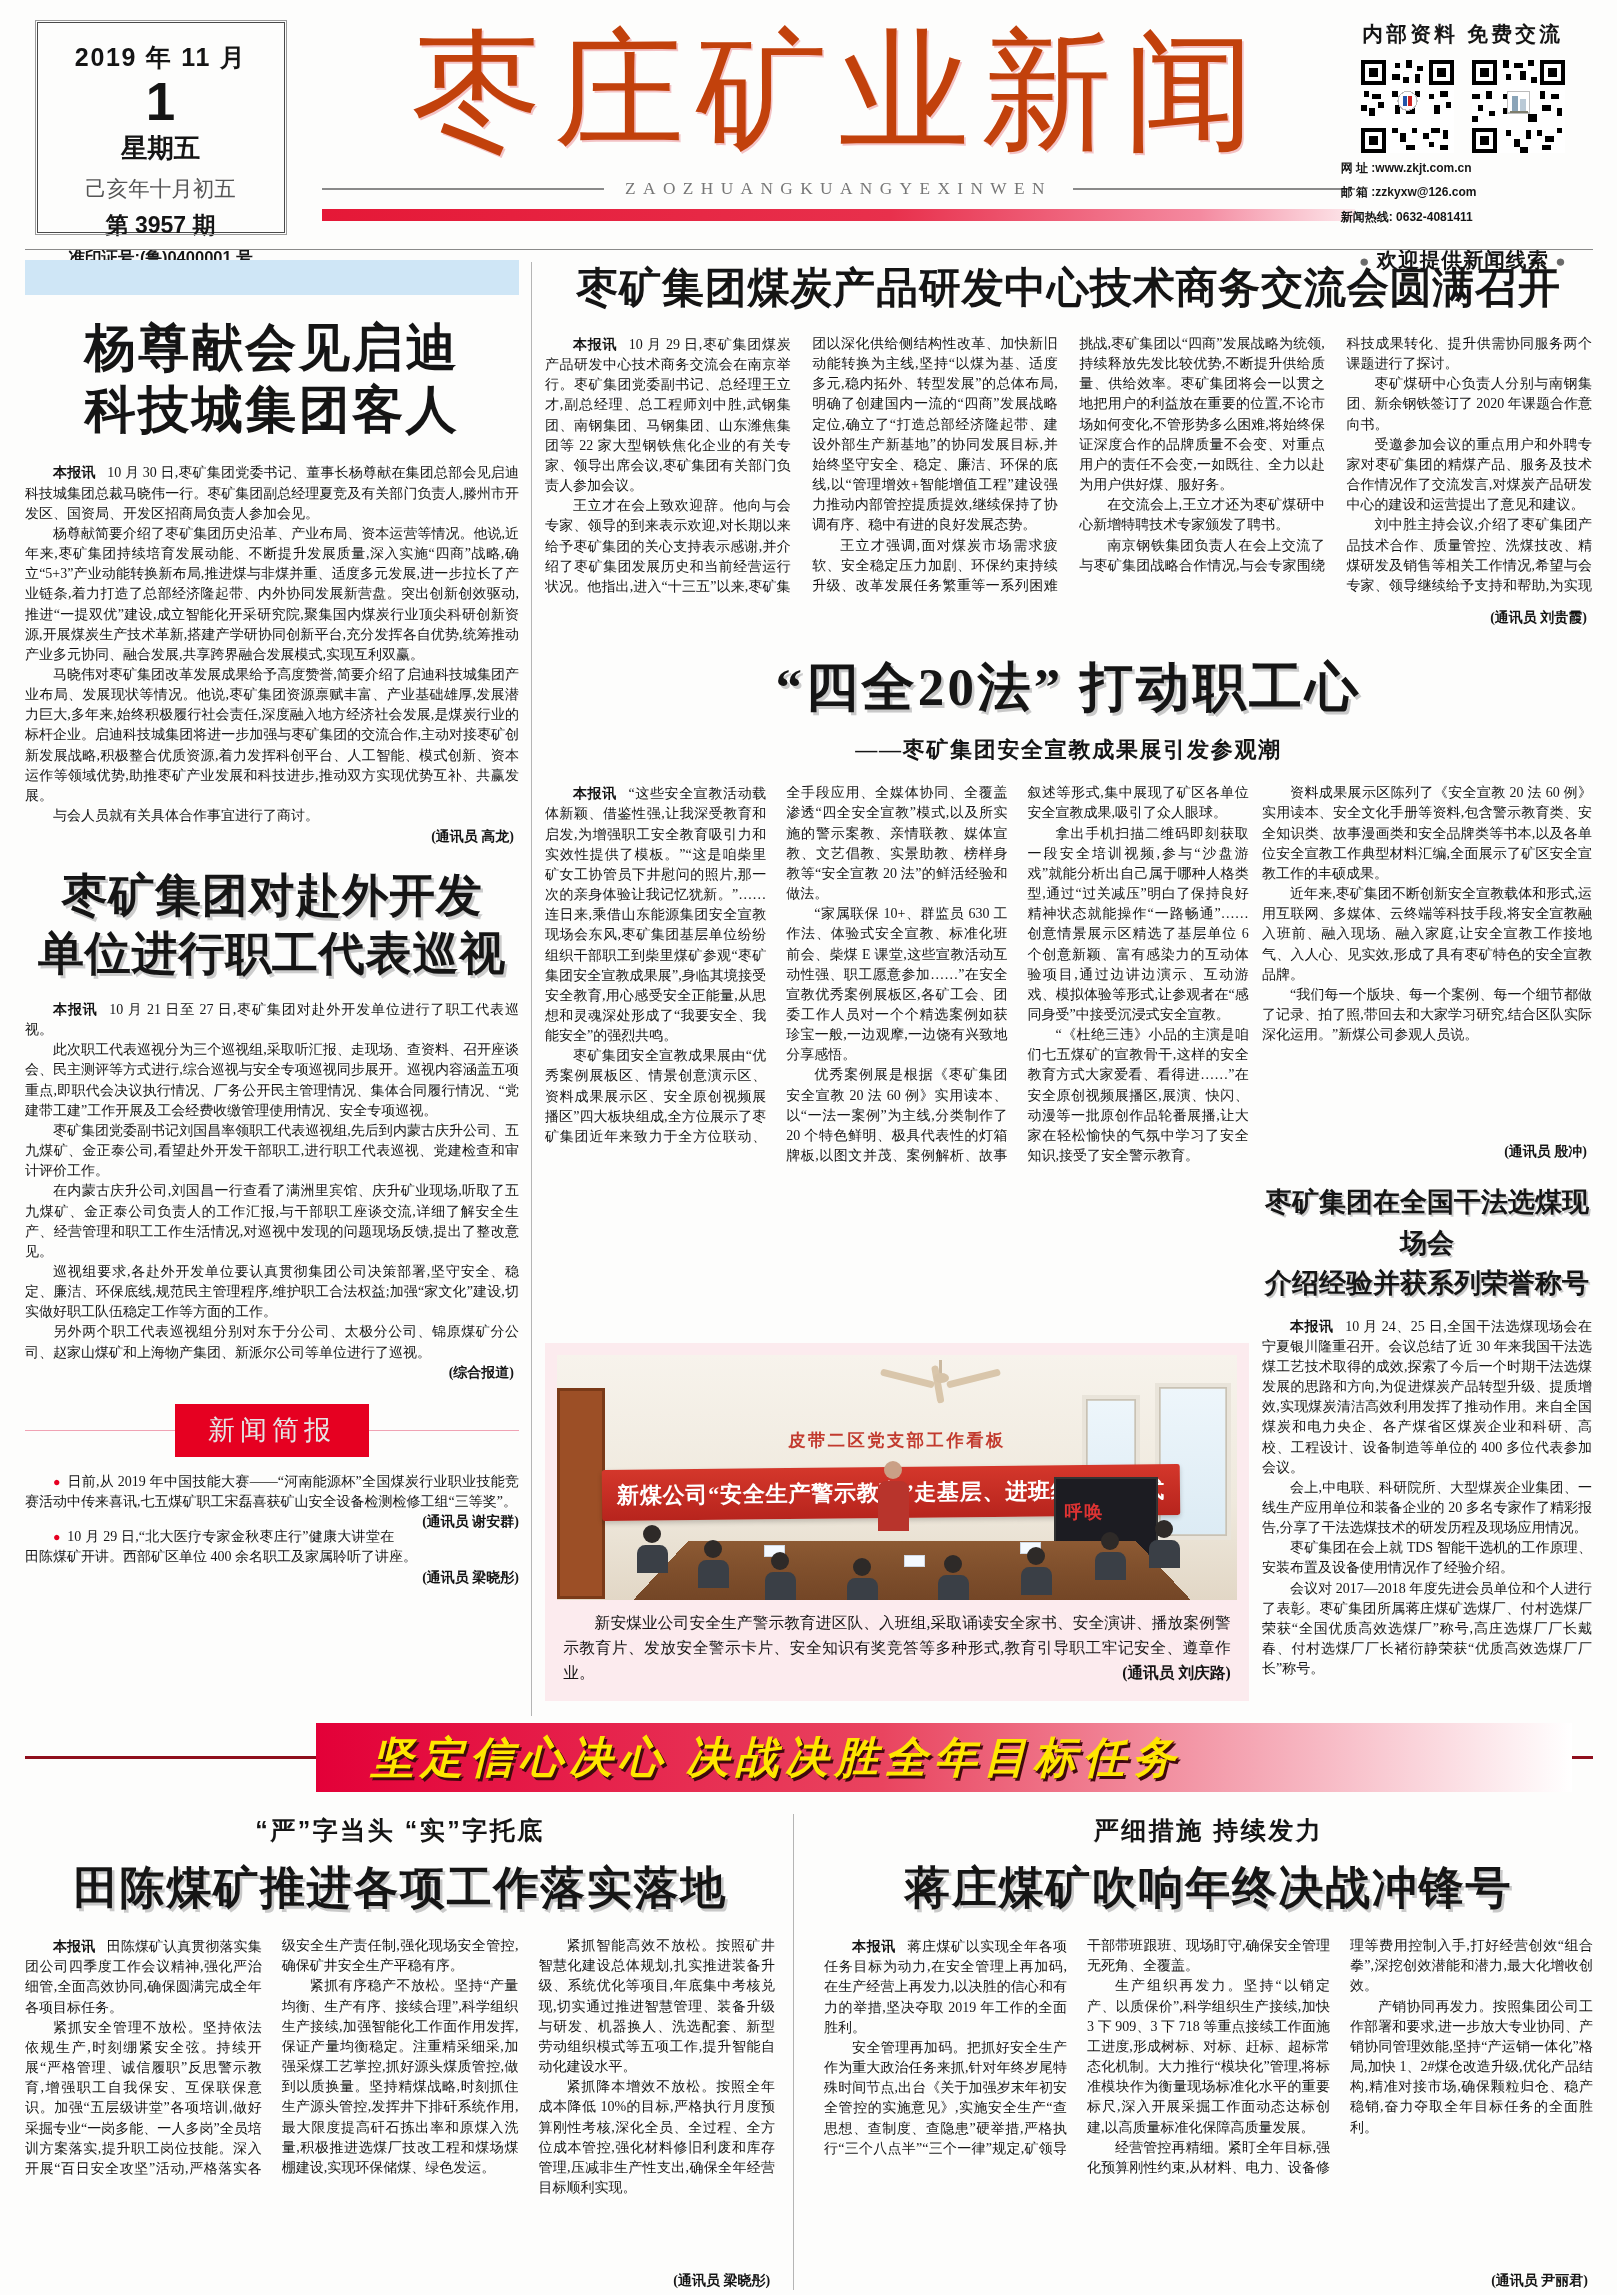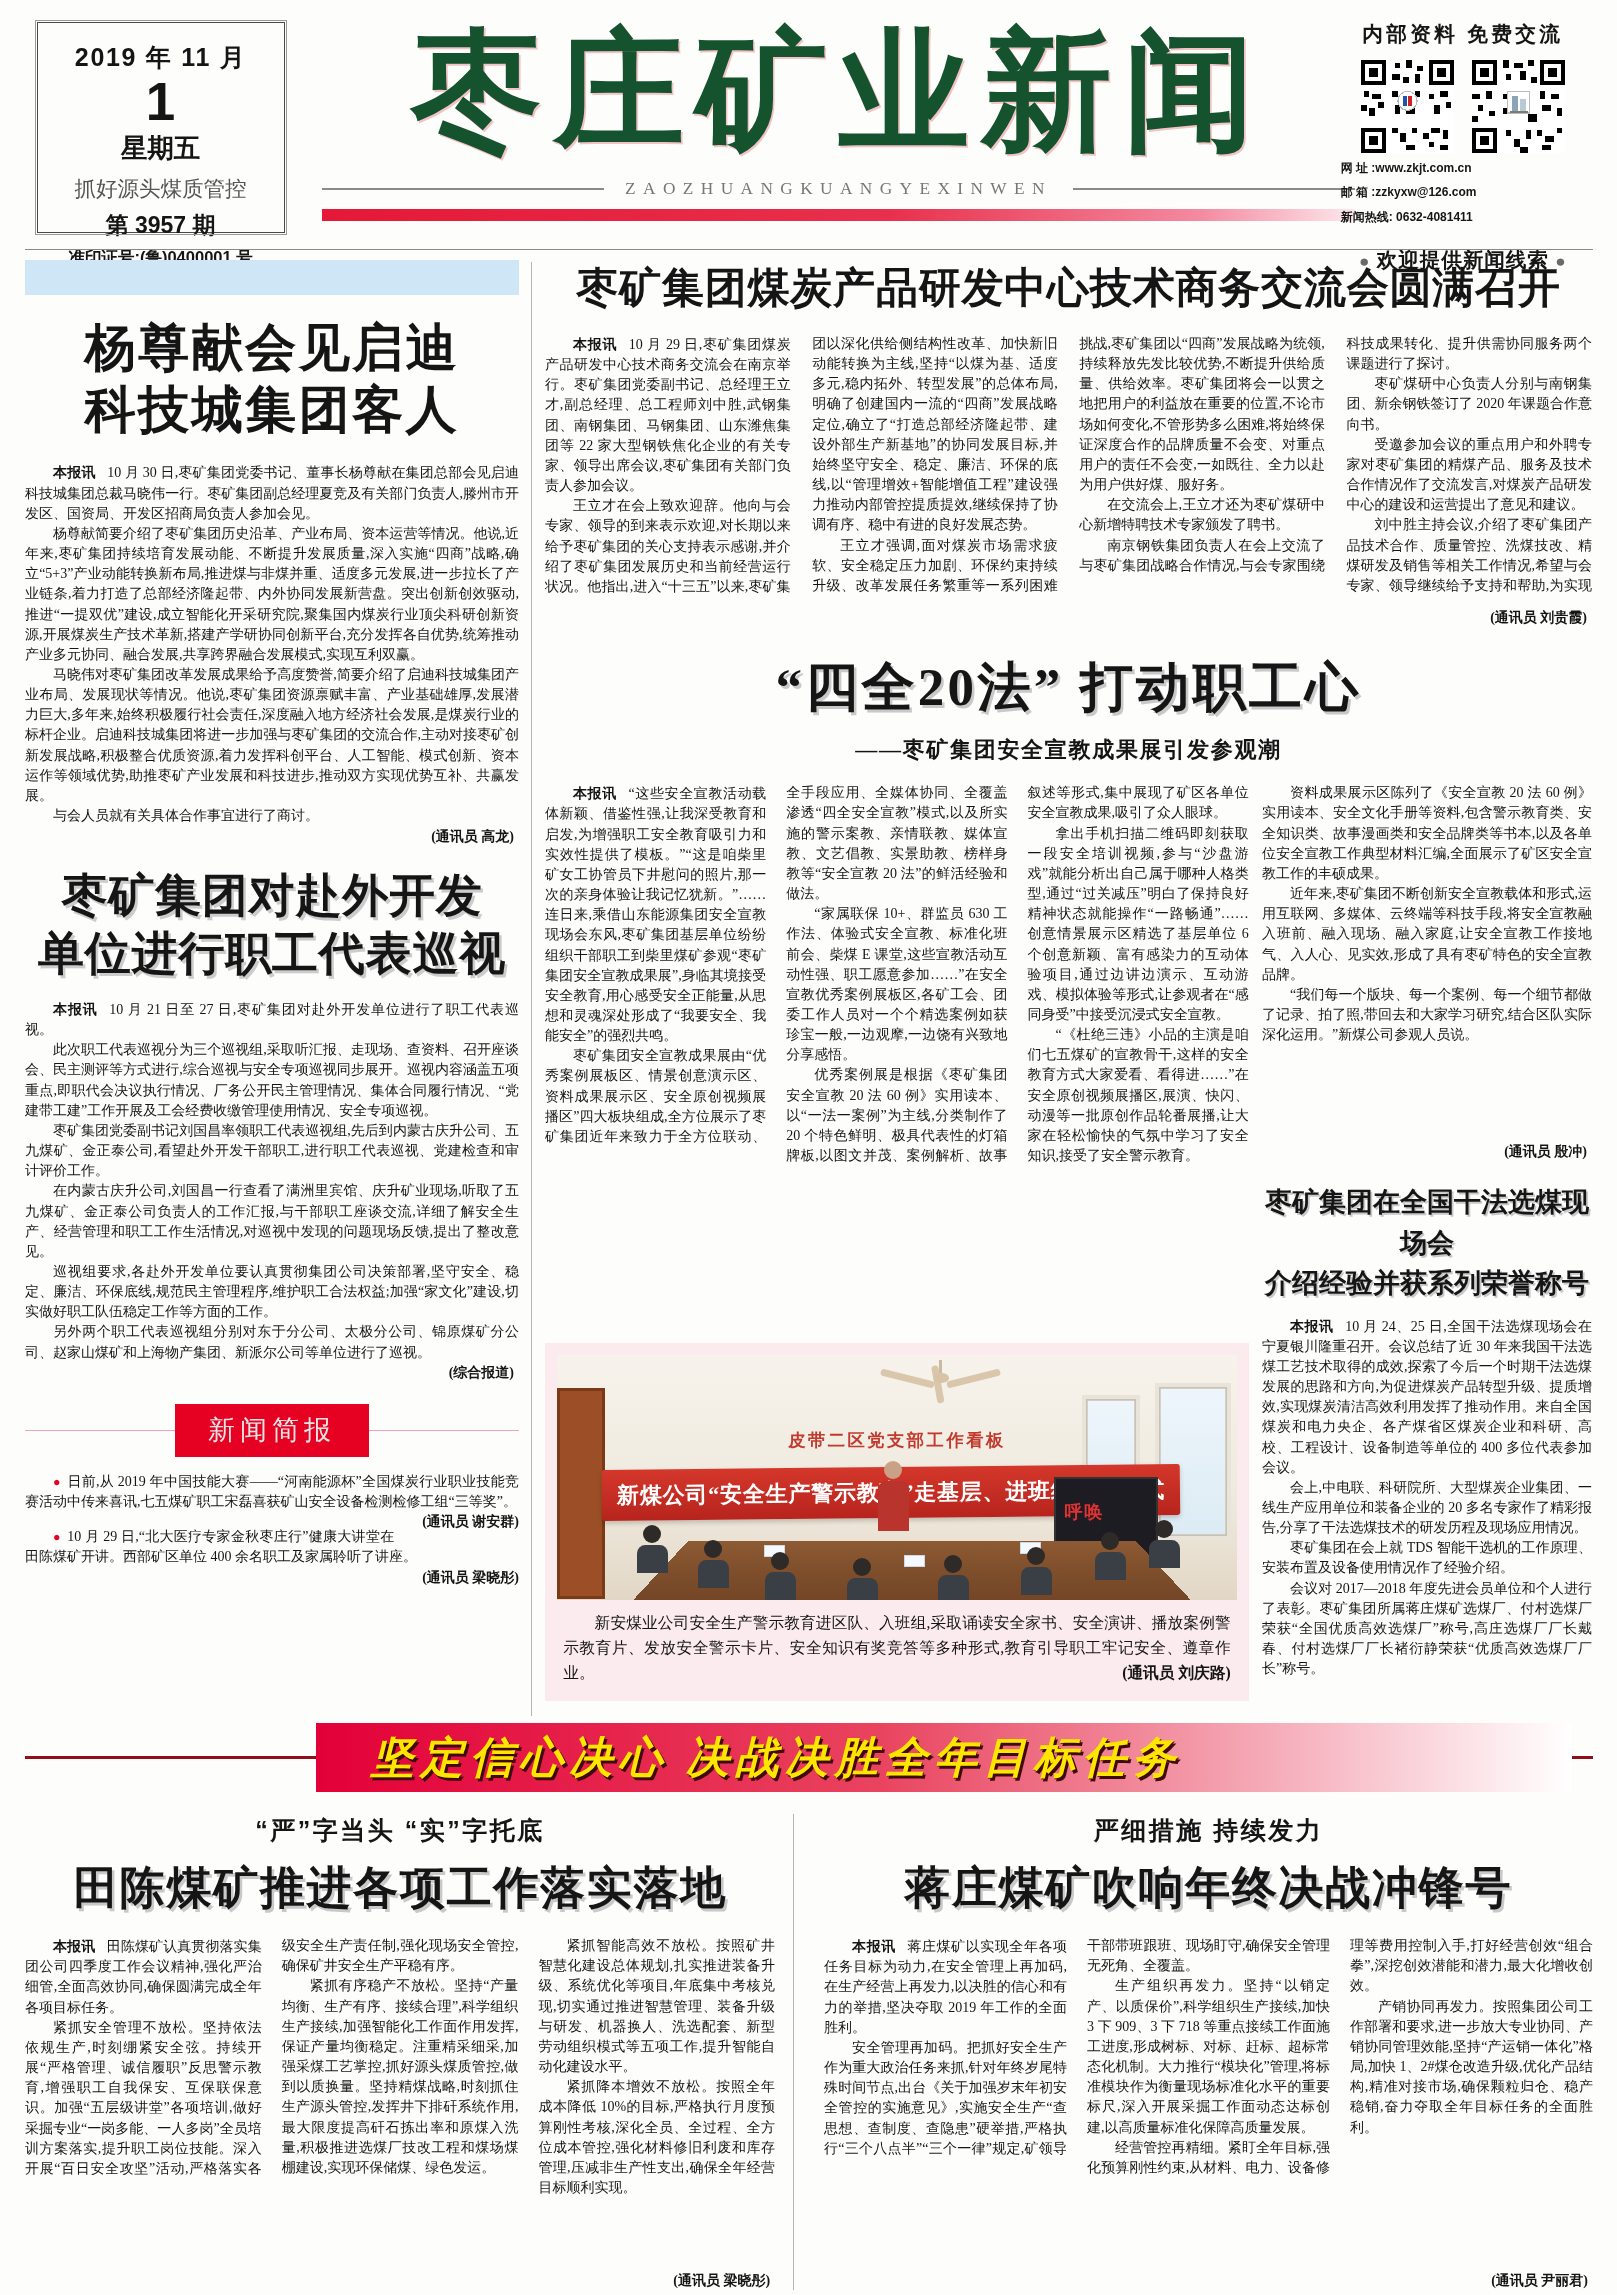--- a/index.html
+++ b/index.html
@@ -19,21 +19,21 @@
   }
   .date-ym { font-size: 25px; font-weight: 600; letter-spacing: 1.7px; }
   .date-day { font-size: 53px; font-weight: 700; line-height: 1.05; }
   .date-week { font-size: 26.4px; font-weight: 600; margin-top: 1.7px; }
   .date-lunar { font-size: 21.5px; color: #555; margin-top: 8.3px; font-family:"Liberation Serif",serif; }
   .date-issue { font-size: 23px; font-weight: 700; margin-top: 6.6px; }
   .date-license { font-size: 16.5px; font-weight: 700; margin-top: 6px; }
   .masthead { position: absolute; left: 297px; top: 0; width: 1033px; text-align: center; }
   .mast-title {
     font-family: "Liberation Serif","DejaVu Serif",serif;
-    font-weight: 700; font-size: 131px; line-height: 1.25; color: #14532d;
+    font-weight: 400; font-size: 131px; line-height: 1.25; color: #c2410c;
     letter-spacing: 11.6px; white-space: nowrap;
     text-shadow: 1.7px 1.7px 0 rgba(216,18,31,.25);
   }
   .mast-pinyin-row { display: flex; align-items: center; margin-top: 5px; }
   .mast-pinyin-row .pline { flex: 1; height: 1.7px; background: #8a8a8a; }
   .mast-pinyin { padding: 0 21.5px; font-size: 17.3px; letter-spacing: 7.4px; color: #777; font-family: Liberation Serif, serif; }
   .mast-redbar { height: 12.4px; margin-top: 10px;
     background: linear-gradient(90deg, #e51837 0%, #e8304c 55%, #f48aa0 85%, #fde8ec 100%); }
   .contact { position: absolute; right: 3.3px; top: 10px; width: 254px; text-align: center;
     font-family: "Liberation Sans","DejaVu Sans",sans-serif; }
@@ -152,21 +152,21 @@
 <body>
 
 <div class="page">
 
   <div class="header">
 
     <div class="date-box">
       <div class="date-ym">2019 年 11 月</div>
       <div class="date-day">1</div>
       <div class="date-week">星期五</div>
-      <div class="date-lunar">抓好源头煤质管控</div>
+      <div class="date-lunar">己亥年十月初五</div>
       <div class="date-issue">第 3957 期</div>
       <div class="date-license">准印证号:(鲁)0400001 号</div>
     </div>
 
     <div class="masthead">
       <div class="mast-title">枣庄矿业新闻</div>
       <div class="mast-pinyin-row">
         <div class="pline"></div>
         <div class="mast-pinyin">ZAOZHUANGKUANGYEXINWEN</div>
         <div class="pline"></div>

